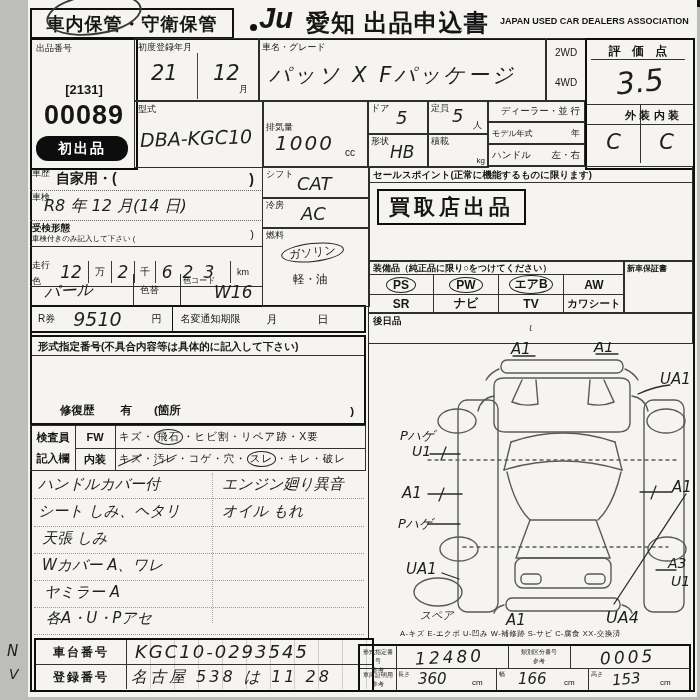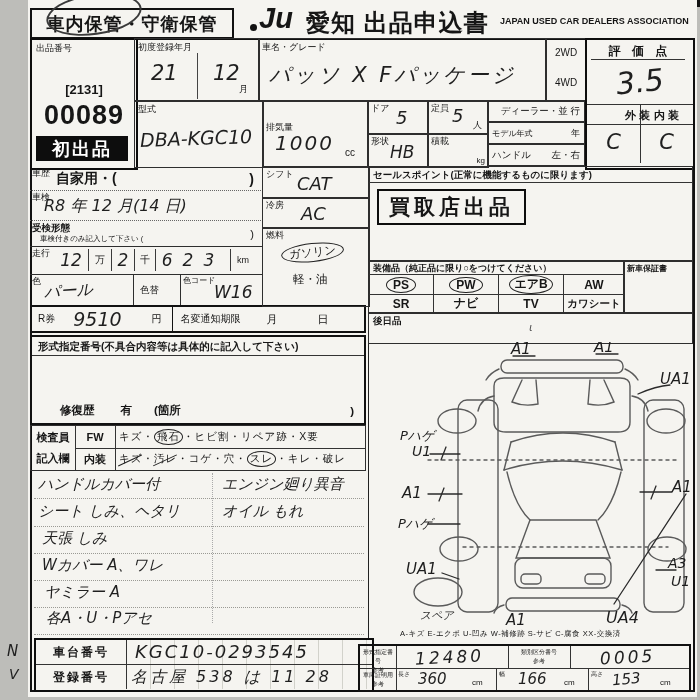--- a/index.html
+++ b/index.html
@@ -42,21 +42,21 @@
     <div class="a" style="left:472px;top:16px;width:195px;font-size:9px;font-weight:bold;">JAPAN USED CAR DEALERS ASSOCIATION</div>
 
     <div class="a b2" style="left:2px;top:38px;width:661px;height:650px;"></div>
 
     <div class="a" style="left:340px;top:166px;width:0;height:472px;border-left:1.5px solid #222;"></div>
 
     <div class="a b3" style="left:2px;top:38px;width:104px;height:128px;">
       <div class="a lbl" style="left:4px;top:2px;">出品番号</div>
       <div class="a" style="left:0;top:42px;width:100%;text-align:center;font-size:13px;font-weight:bold;">[2131]</div>
       <div class="a" style="left:0;top:60px;width:100%;text-align:center;font-size:27px;font-weight:bold;letter-spacing:1px;">00089</div>
-      <div class="a ctr" style="left:4px;top:96px;width:92px;height:25px;background:#0d0d0d;color:#fff;font-size:18px;font-weight:bold;letter-spacing:2px;">初出品</div>
+      <div class="a ctr" style="left:4px;top:96px;width:92px;height:25px;background:#0d0d0d;color:#fff;font-size:14px;font-weight:bold;letter-spacing:2px;border-radius:12px;">初出品</div>
     </div>
 
     <div class="a b1" style="left:106px;top:38px;width:124px;height:62px;">
       <div class="a lbl" style="left:3px;top:2px;">初度登録年月</div>
       <div class="a hw" style="left:16px;top:22px;font-size:21px;">21</div>
       <div class="a" style="left:62px;top:14px;width:0;height:46px;border-left:1px solid #444;"></div>
       <div class="a hw" style="left:78px;top:22px;font-size:21px;">12</div>
       <div class="a" style="left:104px;top:44px;font-size:9px;">月</div>
     </div>
 
@@ -126,24 +126,24 @@
         <span>自家用・(</span>
           <span>)</span>
       </div>
     </div>
     <div class="a" style="left:2px;top:190px;width:232px;height:30px;border-right:1px solid #2e2e2e;border-bottom:1px dotted #666;">
       <div class="a lbl" style="left:2px;top:1px;">車検</div>
       <div class="a hw" style="left:14px;top:6px;font-size:16px;white-space:nowrap;">R8 年 12 月(14 日)</div>
     </div>
     <div class="a" style="left:2px;top:220px;width:232px;height:26px;border-right:1px solid #2e2e2e;border-bottom:1px solid #2e2e2e;">
       <div class="a" style="left:2px;top:2px;font-size:9.5px;font-weight:bold;">受検形態</div>
-      <div class="a" style="left:2px;top:14px;font-size:7.5px;padding-left:8px;">車検付きのみ記入して下さい (</div>
+      <div class="a" style="left:2px;top:14px;font-size:7.5px;">車検付きのみ記入して下さい (</div>
       <div class="a" style="right:8px;top:8px;font-size:11px;">)</div>
     </div>
-    <div class="a" style="left:2px;top:246px;width:232px;height:28px;border-right:1px solid #2e2e2e;border-bottom:1px solid #2e2e2e;">
+    <div class="a" style="left:2px;top:258px;width:232px;height:28px;border-right:1px solid #2e2e2e;border-bottom:1px solid #2e2e2e;">
       <div class="a lbl" style="left:2px;top:1px;">走行</div>
       <div class="a flex" style="left:24px;top:2px;height:24px;">
         <span class="hw ctr" style="width:34px;font-size:17px;">12</span>
         <span class="ctr" style="width:22px;font-size:10px;border-left:1px solid #3a3a3a;height:22px;">万</span>
         <span class="hw ctr" style="width:22px;font-size:17px;border-left:1px solid #3a3a3a;height:22px;">2</span>
         <span class="ctr" style="width:20px;font-size:10px;border-left:1px solid #3a3a3a;height:22px;">千</span>
         <span class="hw ctr" style="width:74px;font-size:17px;letter-spacing:10px;border-left:1px solid #3a3a3a;height:22px;">623</span>
         <span class="ctr" style="width:24px;font-size:9px;border-left:1px solid #3a3a3a;height:22px;">km</span>
       </div>
     </div>

